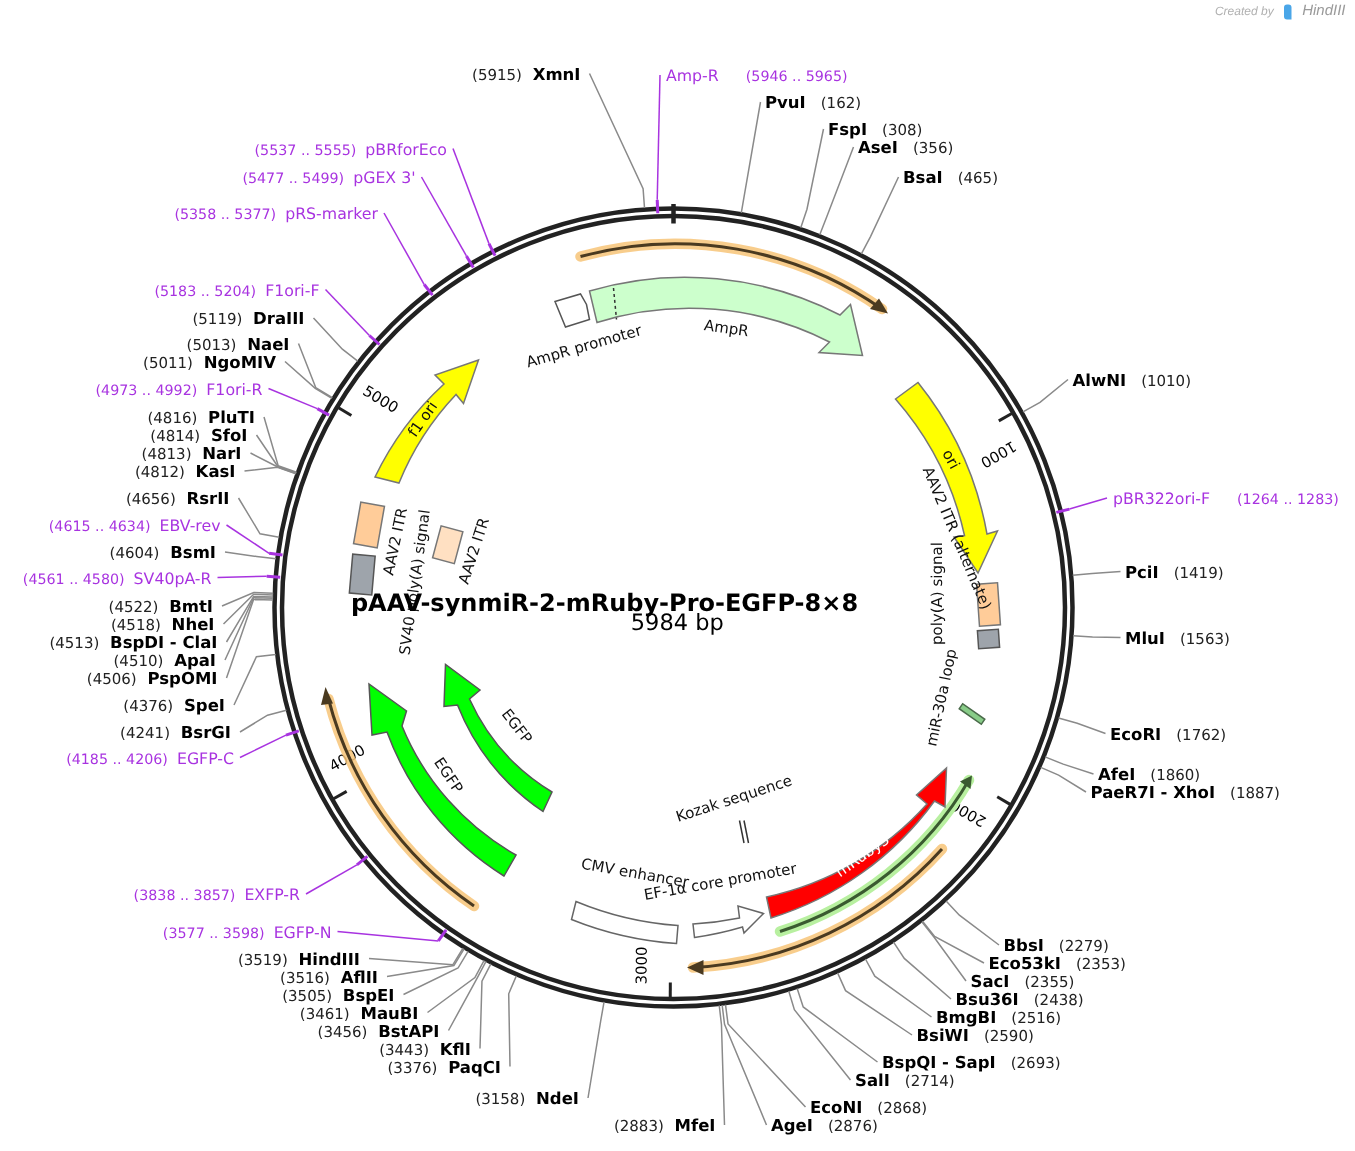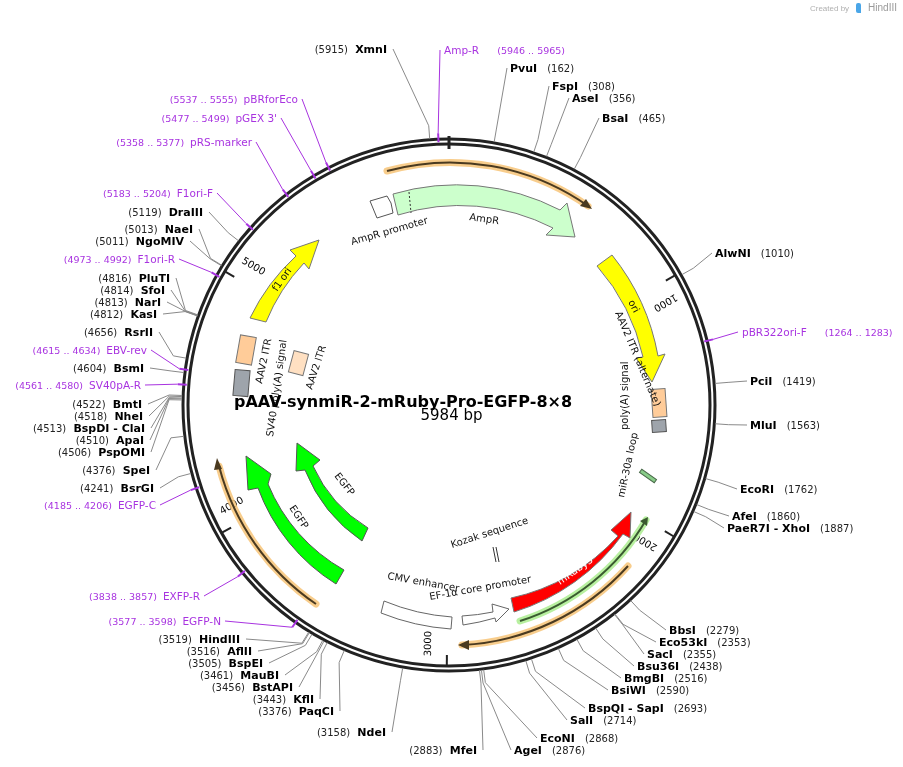--- a/index.html
+++ b/index.html
@@ -1,18 +1,18 @@
 <!DOCTYPE html>
 <html><head>
 <meta charset="utf-8">
 <style>
   html,body{margin:0;padding:0;background:#fff;}
   body{width:903px;height:767px;position:relative;overflow:hidden;font-family:"DejaVu Sans","Liberation Sans",sans-serif;}
   #map{position:absolute;left:0;top:0;width:903px;height:767px;}
-  .credit{position:absolute;right:6px;top:2px;font-size:8px;color:#b0b0b0;font-family:"Liberation Sans",sans-serif;display:flex;align-items:flex-end;gap:7px;}
+  .credit{position:absolute;right:6px;top:2px;font-size:8px;color:#b0b0b0;font-family:"Liberation Sans",sans-serif;display:flex;align-items:center;gap:7px;font-style:italic;}
   .credit .logo{display:inline-block;width:5px;height:10px;background:#4aa6e8;border-radius:2px 2px 0 2px;}
   .credit .brand{font-size:10px;color:#9a9a9a;}
   .title{position:absolute;left:0;width:750px;text-align:center;top:392px;font-weight:bold;font-size:16px;color:#000;padding-left:28px;}
   .subtitle{position:absolute;left:0;width:903px;text-align:center;top:406px;font-size:15px;color:#000;}
   svg text{font-family:"DejaVu Sans","Liberation Sans",sans-serif;}
   .enz-name{font-weight:bold;font-size:11px;fill:#000;}
   .enz-pos{font-size:10px;fill:#222;}
   .primer{font-size:10.5px;fill:#a833e0;}
   .primer-pos{font-size:9.5px;fill:#a833e0;}
   .feat-label{font-size:10px;fill:#111;}

